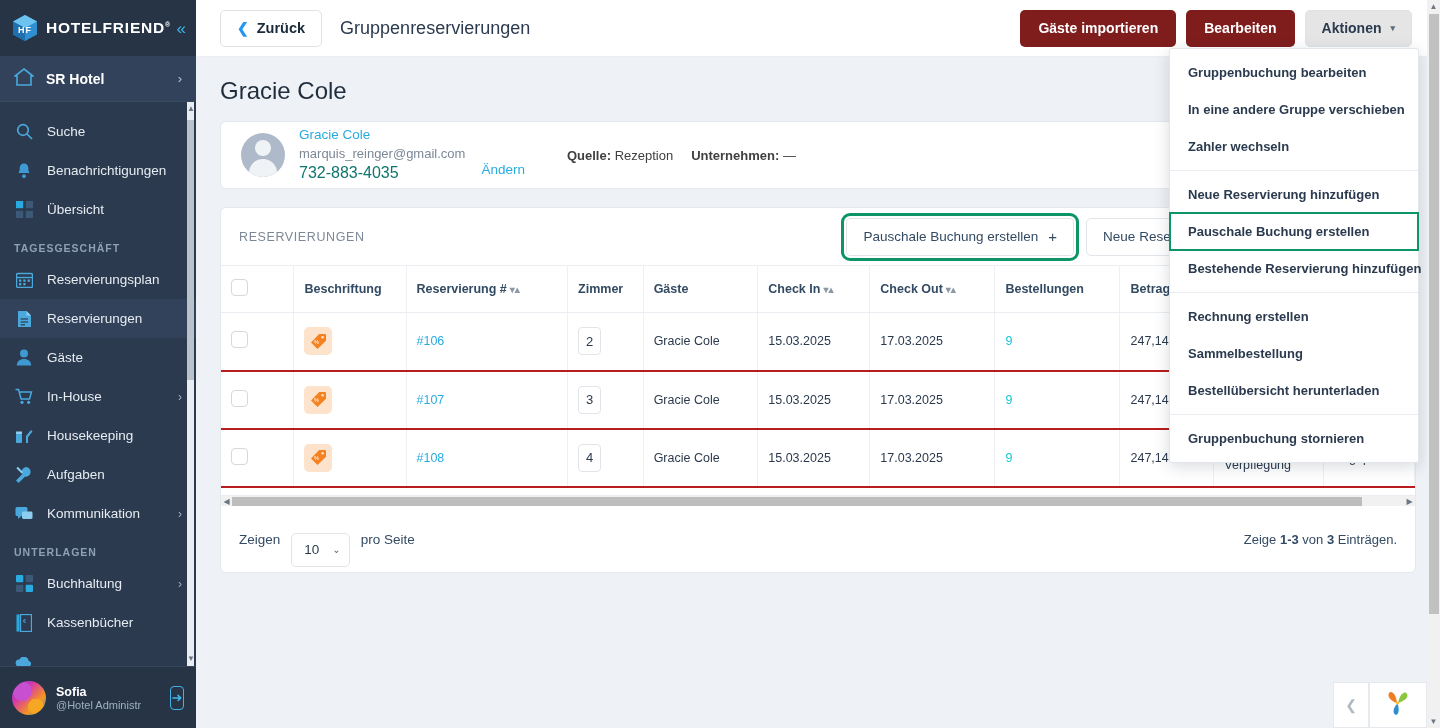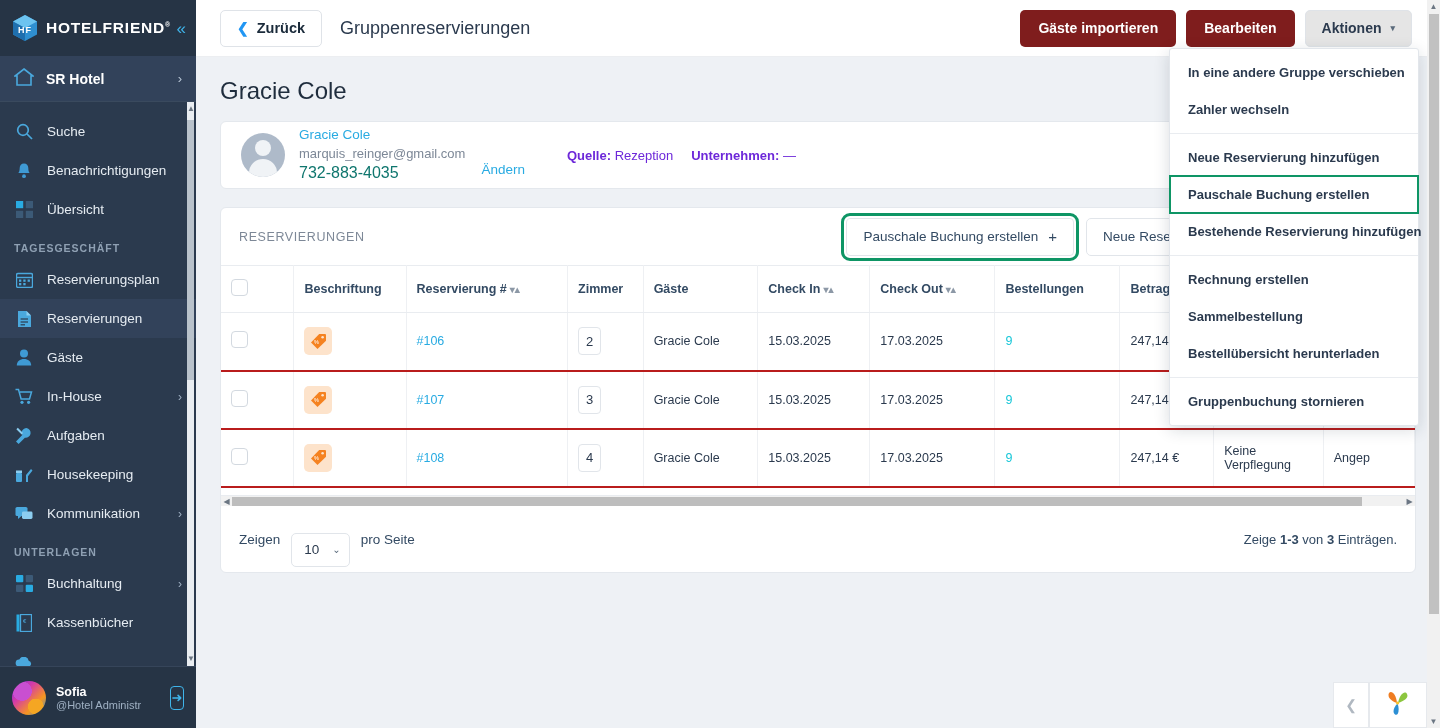--- a/index.html
+++ b/index.html
@@ -134,21 +134,21 @@
   }
   .g-avatar::after {
     content: ''; position: absolute; left: 50%; top: 26px; transform: translateX(-50%);
     width: 28px; height: 22px; border-radius: 14px 14px 0 0; background: #f0f3f6;
   }
   .g-info { margin-left: 14px; line-height: 1.35; }
   .g-name { font-size: 13.5px; color: #29abe2; cursor: pointer; }
   .g-mail { font-size: 13px; color: #7d8897; }
   .g-phone { font-size: 16px; color: #0f766e; }
   .g-change { margin-left: 16px; font-size: 13.5px; color: #29abe2; cursor: pointer; align-self: center; margin-top: 28px; }
-  .g-meta { margin-left: 42px; font-size: 13px; color: #6d28d9; display: flex; gap: 18px; align-self: center; }
+  .g-meta { margin-left: 42px; font-size: 13px; color: #404040; display: flex; gap: 18px; align-self: center; }
   .g-meta b { font-weight: bold; }
   .g-amounts { margin-left: auto; display: flex; gap: 8px; }
   .amount-box {
     border: 1px solid #e4e8ed; border-radius: 5px; background: #fafbfc;
     padding: 6px 13px; text-align: center; min-width: 82px;
   }
   .amount-lbl { font-size: 12.5px; color: #55606e; }
   .amount-val { font-size: 16.5px; color: #1f2d3d; margin-top: 2px; }
 
   
@@ -361,36 +361,36 @@
             <circle cx="13.6" cy="14.3" r="1.6" fill="#4aa8dd"></circle>
           </svg>
       </span>
       <span class="lbl">In-House</span>
       <span class="arr">›</span>
     </div>
 
     <div class="sb-item">
       <span class="ic">
         <svg width="18" height="18" viewBox="0 0 18 18">
-            <path d="M11.5 1a4.8 4.8 0 0 0-4.2 7.1L1 14.4l2.6 2.6 6.3-6.3A4.8 4.8 0 1 0 11.5 1z" fill="#4aa8dd"></path>
-            <path d="M1.4 2.2 6.6 7.4 8 6 2.8 0.8z" fill="#8ccdf0"></path>
-          </svg>
-      </span>
-      <span class="lbl">Aufgaben</span>
-    </div>
-
-    <div class="sb-item">
-      <span class="ic">
-        <svg width="18" height="18" viewBox="0 0 18 18">
             <rect x="1" y="7" width="6" height="9" rx="1" fill="#4aa8dd"></rect>
             <rect x="1" y="4.5" width="6" height="2.5" fill="#8ccdf0"></rect>
             <path d="M11 16 L11 9 L16 3 L17.5 4.5 L13 10.2 L13 16z" fill="#4aa8dd"></path>
           </svg>
       </span>
       <span class="lbl">Housekeeping</span>
+    </div>
+
+    <div class="sb-item">
+      <span class="ic">
+        <svg width="18" height="18" viewBox="0 0 18 18">
+            <path d="M11.5 1a4.8 4.8 0 0 0-4.2 7.1L1 14.4l2.6 2.6 6.3-6.3A4.8 4.8 0 1 0 11.5 1z" fill="#4aa8dd"></path>
+            <path d="M1.4 2.2 6.6 7.4 8 6 2.8 0.8z" fill="#8ccdf0"></path>
+          </svg>
+      </span>
+      <span class="lbl">Aufgaben</span>
     </div>
 
     <div class="sb-item">
       <span class="ic">
         <svg width="18" height="16" viewBox="0 0 18 16">
             <rect x="0.5" y="1" width="12" height="9" rx="1.6" fill="#4aa8dd"></rect>
             <path d="M3 10 L3 13 L6.5 10z" fill="#4aa8dd"></path>
             <rect x="7" y="5.5" width="10.5" height="7.5" rx="1.4" fill="#8ccdf0"></rect>
           </svg>
       </span>
@@ -624,20 +624,21 @@
           <span>pro Seite</span>
         </div>
         <div class="foot-r">
           <span>Zeige </span><b>1-3</b><span> von </span><b>3</b><span> Einträgen.</span>
         </div>
       </div>
     </div>
   </div>
 
   <div class="dropdown">
+    <div class="dd-item">Gruppenbuchung bearbeiten</div>
     <div class="dd-item">In eine andere Gruppe verschieben</div>
     <div class="dd-item">Zahler wechseln</div>
     <div class="dd-sep"></div>
     <div class="dd-item">Neue Reservierung hinzufügen</div>
     <div class="dd-item hl">Pauschale Buchung erstellen</div>
     <div class="dd-item">Bestehende Reservierung hinzufügen</div>
     <div class="dd-sep"></div>
     <div class="dd-item">Rechnung erstellen</div>
     <div class="dd-item">Sammelbestellung</div>
     <div class="dd-item">Bestellübersicht herunterladen</div>

